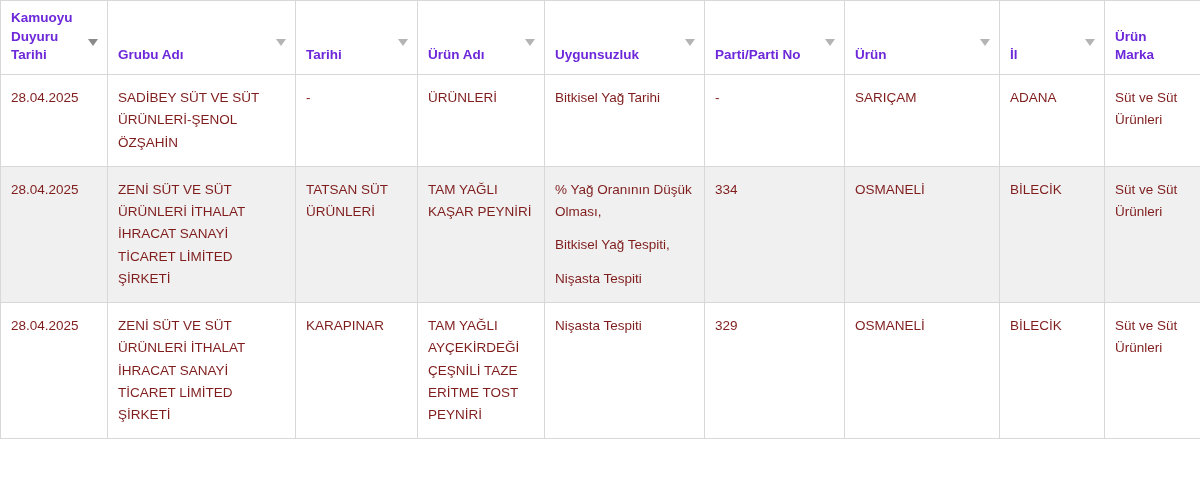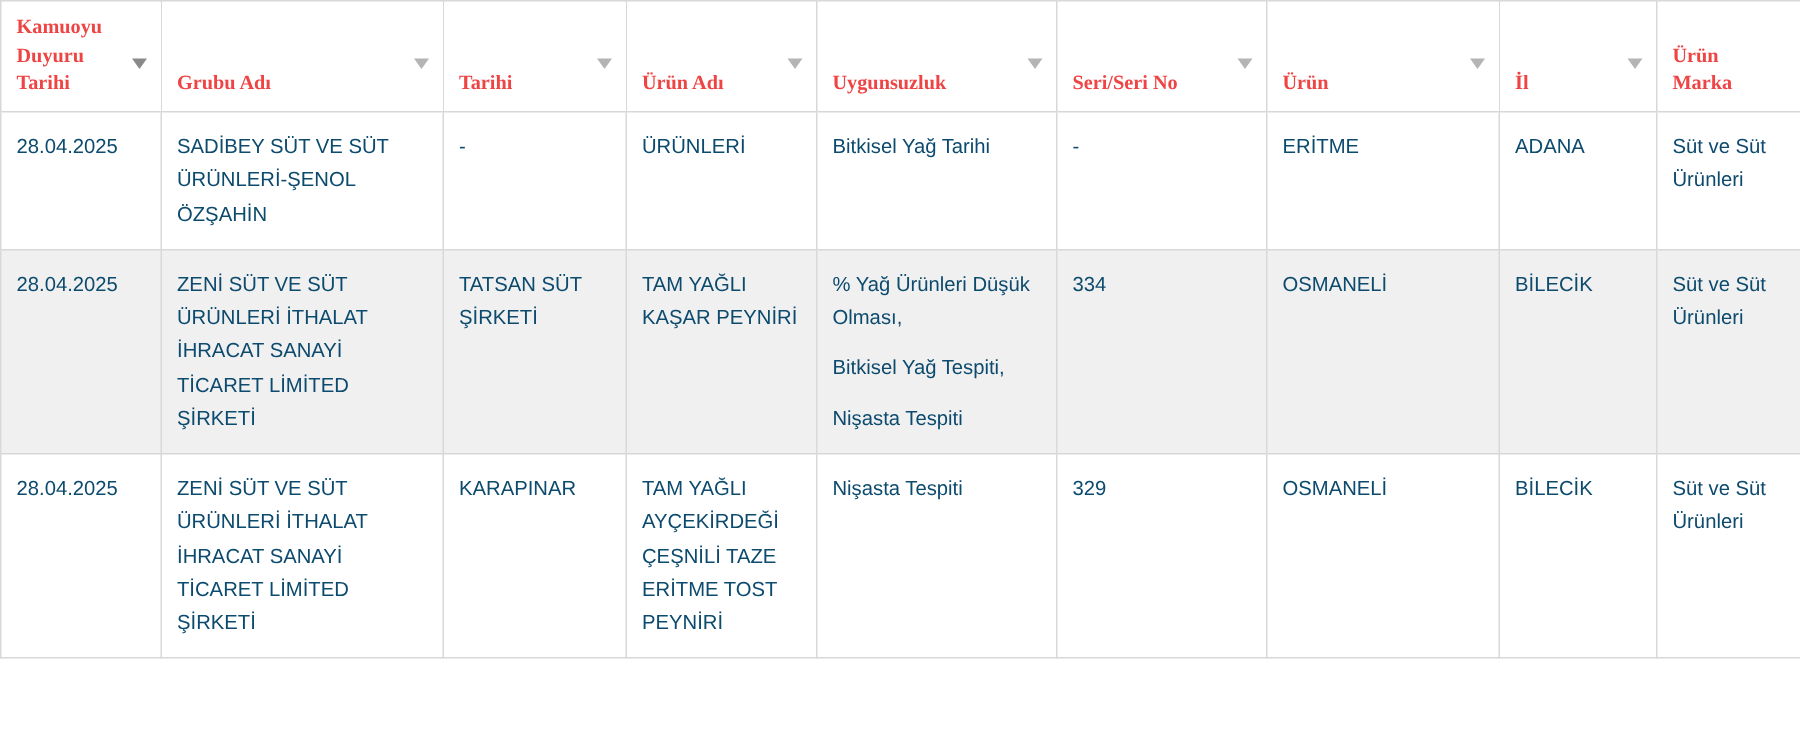--- a/index.html
+++ b/index.html
@@ -28,23 +28,22 @@
   }
   table.data-table thead th {
     background: #ffffff;
     font-weight: bold;
     font-size: 13.5px;
     padding: 8px 10px 10px 10px;
     height: 74px;
     box-sizing: border-box;
     position: relative;
     vertical-align: bottom;
-    color: #ef4444;
+    color: #6d28d9;
     line-height: 1.35;
-    font-family: Liberation Serif, serif;
   }
   .th-inner {
     display: block;
     padding-right: 14px;
   }
   .sort-arrow {
     position: absolute;
     right: 9px;
     top: 38px;
     width: 0;
@@ -52,21 +51,21 @@
     border-left: 5px solid transparent;
     border-right: 5px solid transparent;
     border-top: 7px solid #b4b4b4;
   }
   .sort-arrow.active {
     border-top-color: #8a8a8a;
   }
   table.data-table td {
     padding: 12px 10px 12px 10px;
     line-height: 1.65;
-    color: #0c4a6e;
+    color: #7f1d1d;
     margin-top: 28px;
   }
   tr.row-even td {
     background: #ffffff;
   }
   tr.row-odd td {
     background: #f0f0f0;
   }
   .cell-gap {
     height: 11px;
@@ -113,21 +112,21 @@
       </th>
       <th>
         <span class="th-inner">Ürün Adı</span>
         <span class="sort-arrow"></span>
       </th>
       <th>
         <span class="th-inner">Uygunsuzluk</span>
         <span class="sort-arrow"></span>
       </th>
       <th>
-        <span class="th-inner">Seri/Seri No</span>
+        <span class="th-inner">Parti/Parti No</span>
         <span class="sort-arrow"></span>
       </th>
       <th>
         <span class="th-inner">Ürün</span>
         <span class="sort-arrow"></span>
       </th>
       <th>
         <span class="th-inner">İl</span>
         <span class="sort-arrow"></span>
       </th>
@@ -139,31 +138,31 @@
   <tbody>
     <tr class="row-even">
       <td>28.04.2025</td>
       <td>SADİBEY SÜT VE SÜT ÜRÜNLERİ-ŞENOL ÖZŞAHİN</td>
       <td>-</td>
       <td>ÜRÜNLERİ</td>
       <td>
         <span class="cell-lines">Bitkisel Yağ Tarihi</span>
       </td>
       <td>-</td>
-      <td>ERİTME</td>
+      <td>SARIÇAM</td>
       <td>ADANA</td>
       <td>Süt ve Süt Ürünleri</td>
     </tr>
     <tr class="row-odd">
       <td>28.04.2025</td>
       <td>ZENİ SÜT VE SÜT ÜRÜNLERİ İTHALAT İHRACAT SANAYİ TİCARET LİMİTED ŞİRKETİ</td>
-      <td>TATSAN SÜT ŞİRKETİ</td>
+      <td>TATSAN SÜT ÜRÜNLERİ</td>
       <td>TAM YAĞLI KAŞAR PEYNİRİ</td>
       <td>
-        <span class="cell-lines">% Yağ Ürünleri Düşük Olması,</span>
+        <span class="cell-lines">% Yağ Oranının Düşük Olması,</span>
         <div class="cell-gap"></div>
         <span class="cell-lines">Bitkisel Yağ Tespiti,</span>
         <div class="cell-gap"></div>
         <span class="cell-lines">Nişasta Tespiti</span>
       </td>
       <td>334</td>
       <td>OSMANELİ</td>
       <td>BİLECİK</td>
       <td>Süt ve Süt Ürünleri</td>
     </tr>

